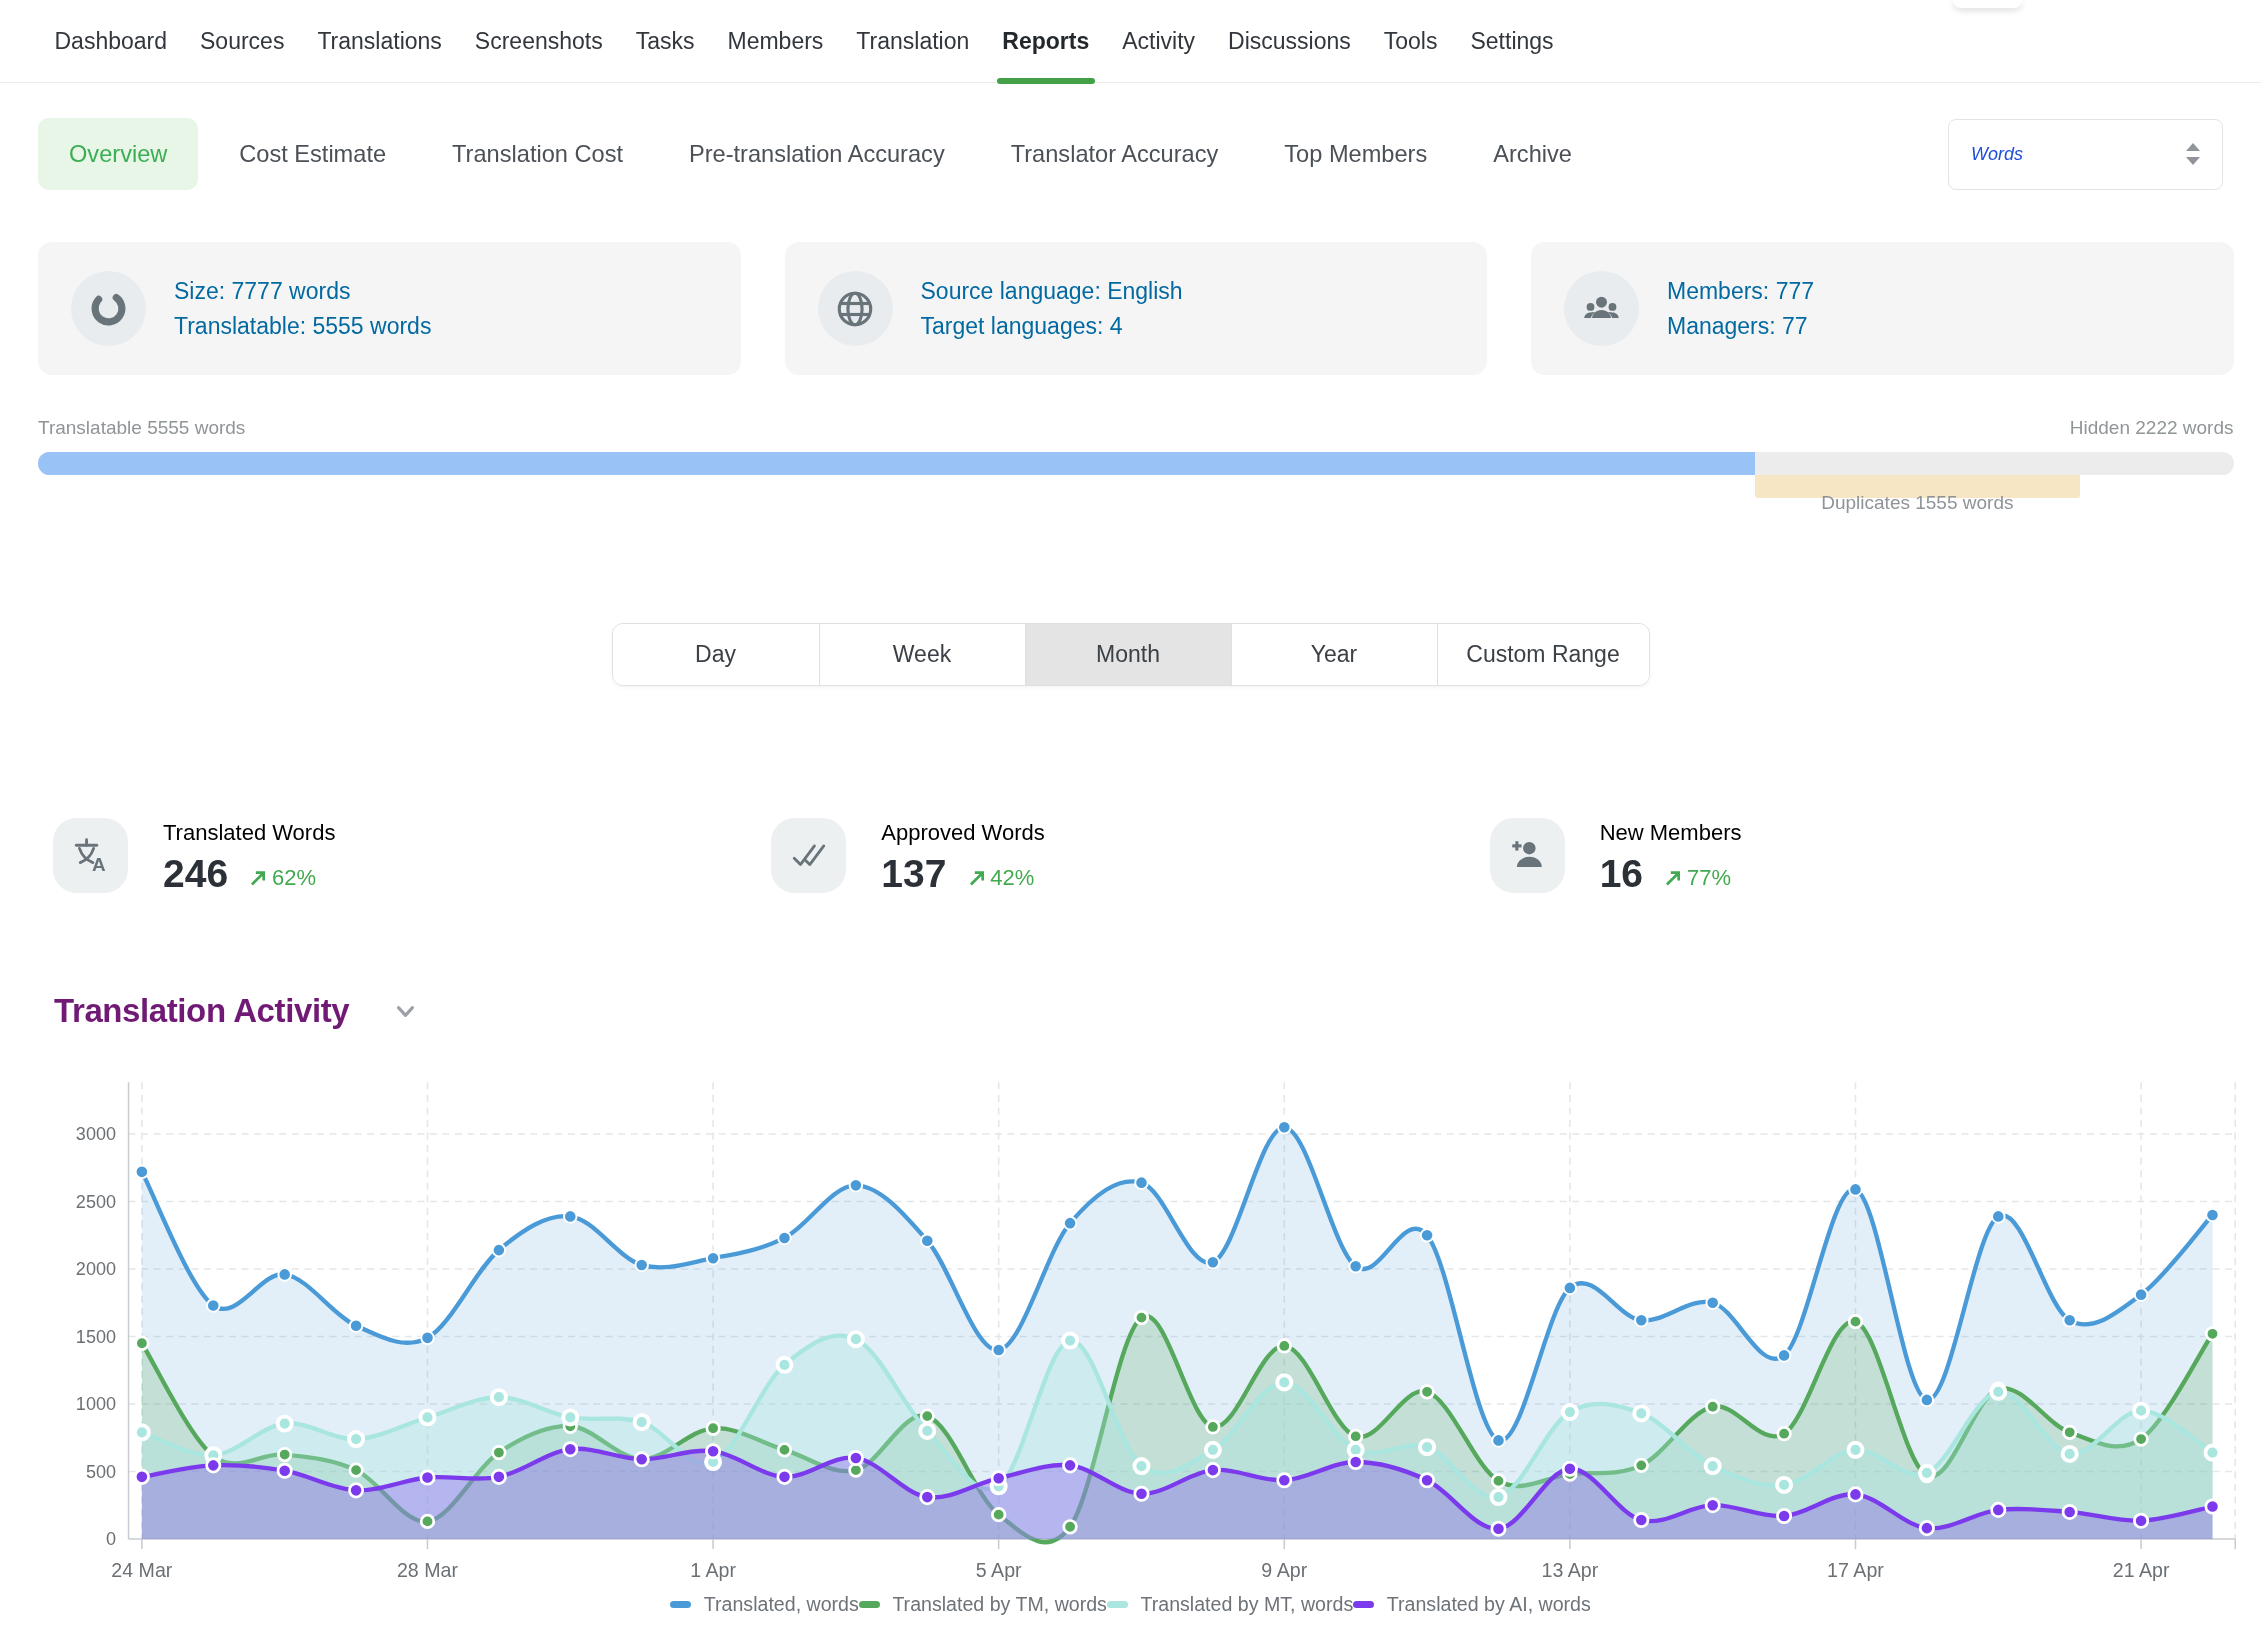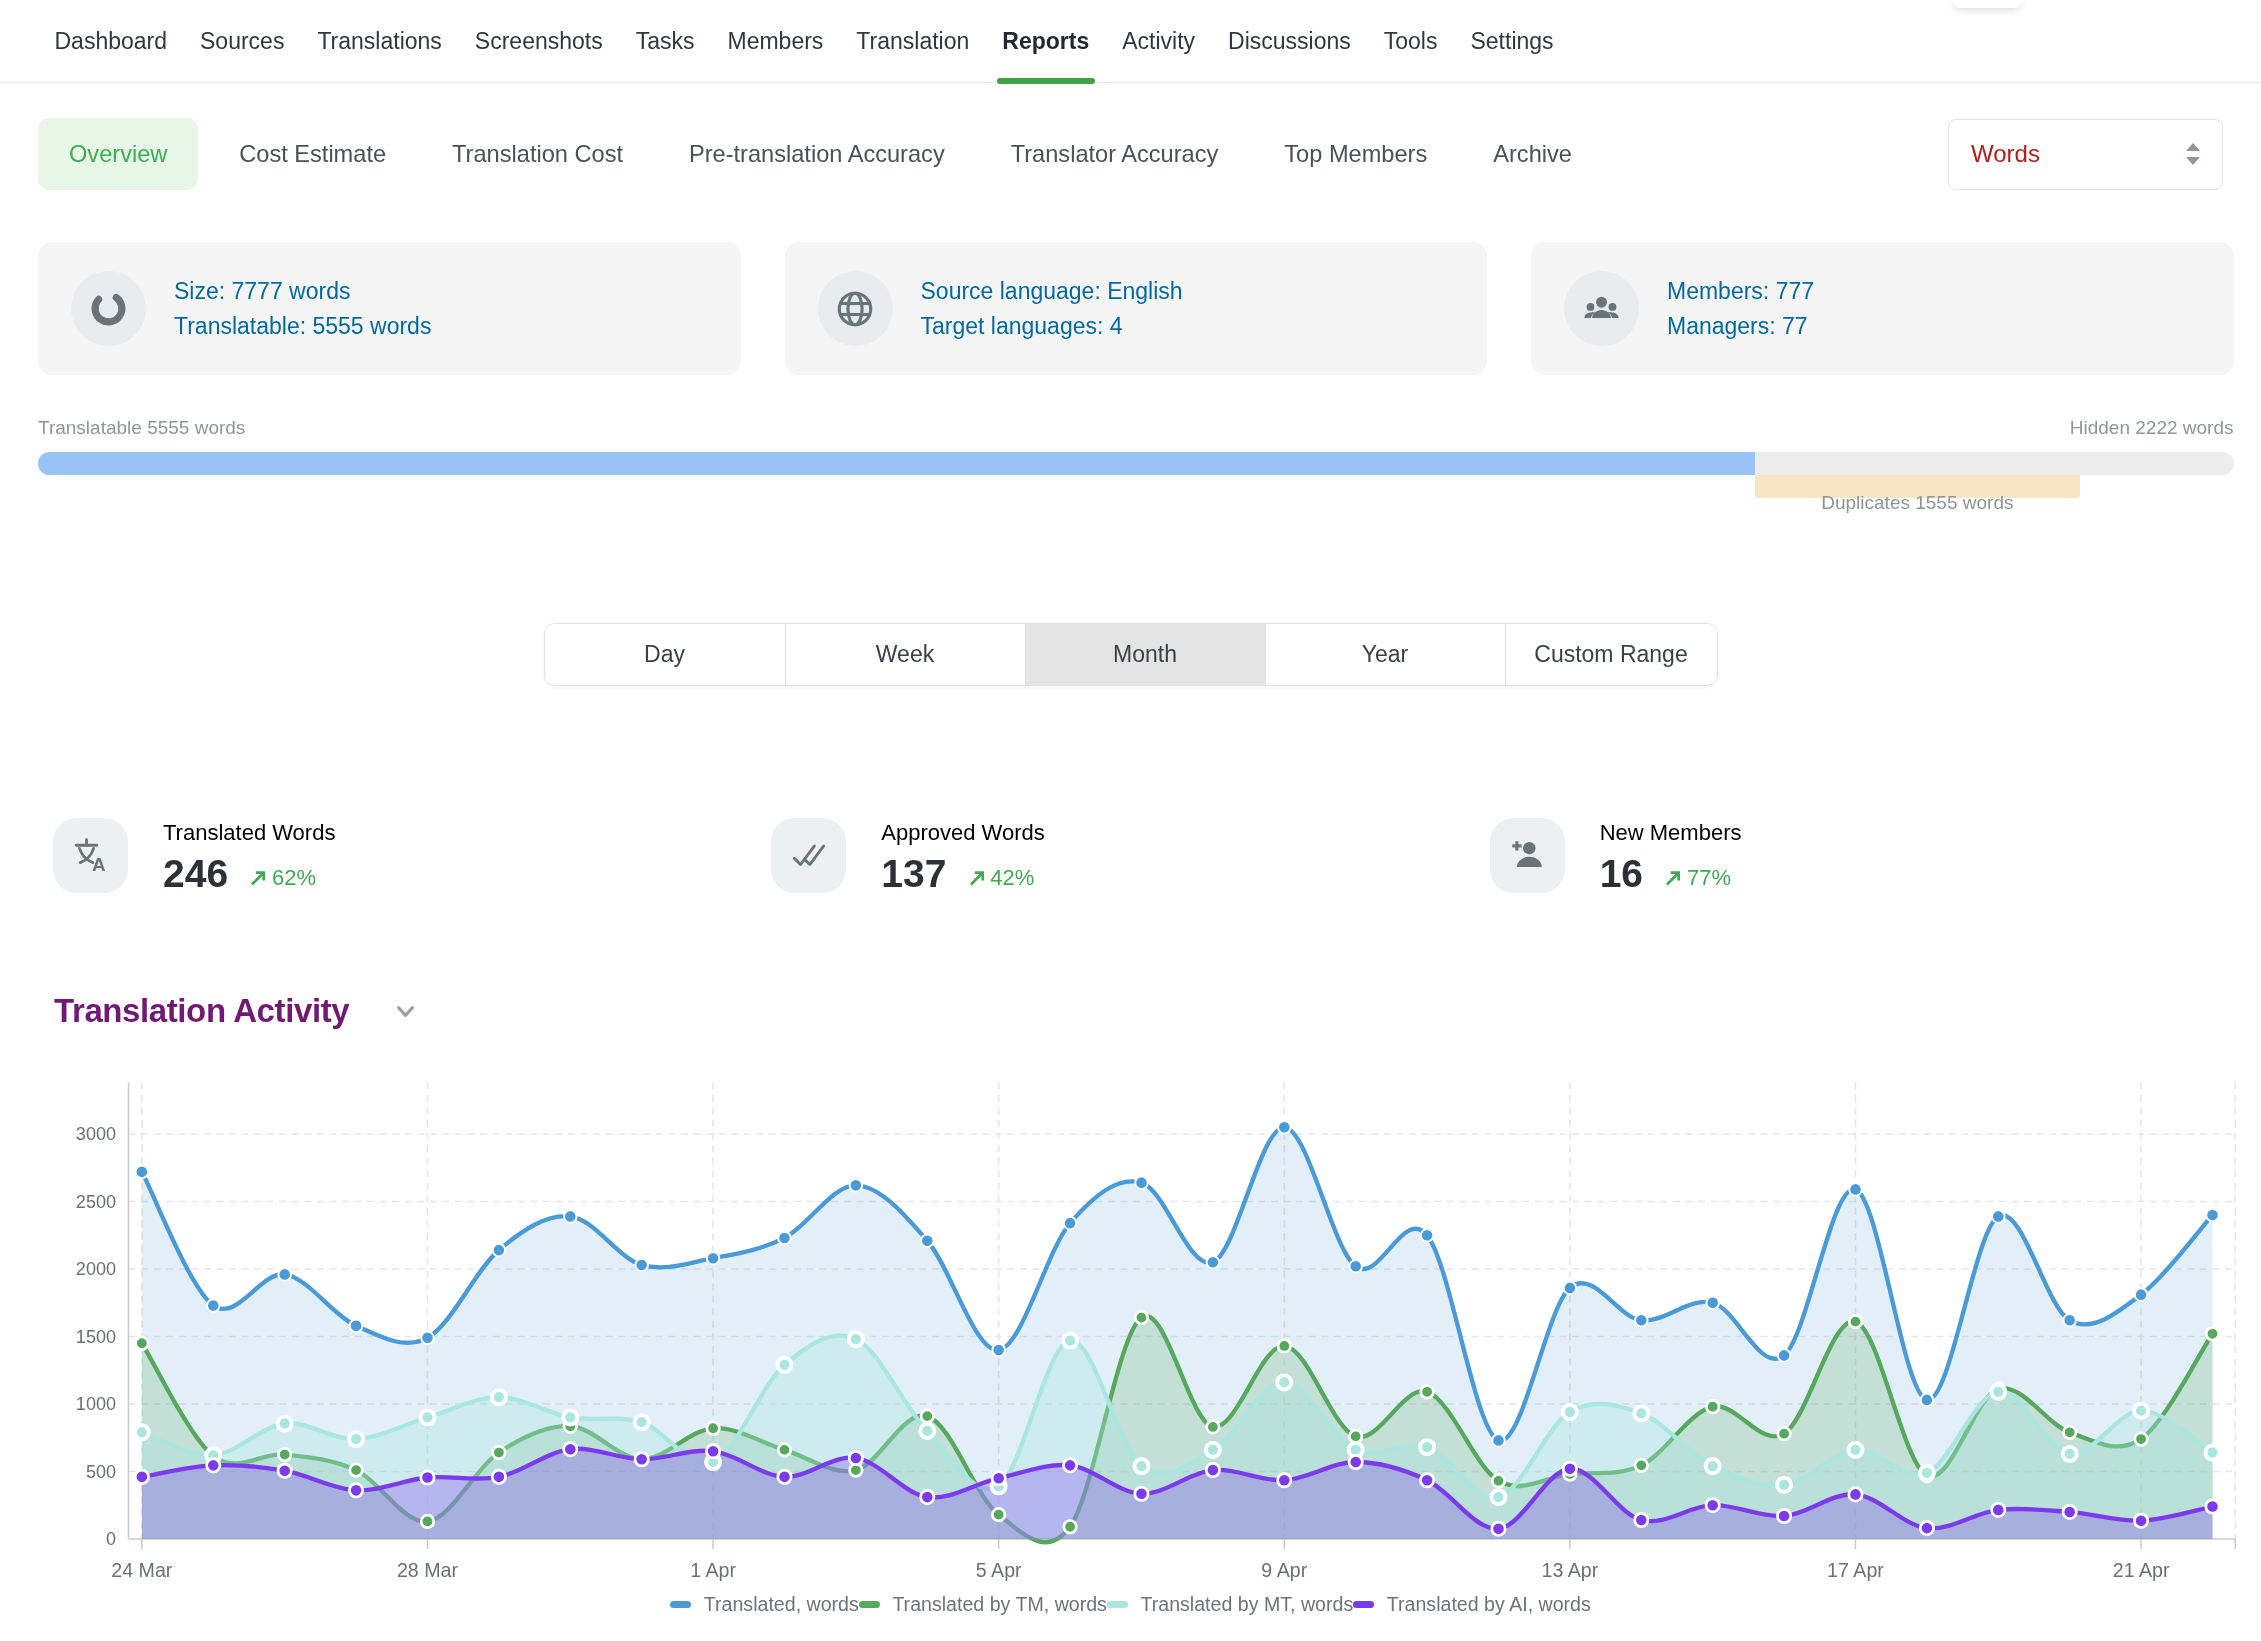--- a/index.html
+++ b/index.html
@@ -7,41 +7,41 @@
   
   .topnav{position:relative;height:82px;border-bottom:1.6px solid #ebebeb;display:flex;align-items:center;padding-left:38px;}
   .topnav .nav-item{position:relative;font-size:23px;color:#32373d;padding:0 16.5px;height:82px;line-height:82px;cursor:pointer;}
   .topnav .nav-item.active{font-weight:bold;color:#23282d;}
   .topnav .nav-item.active::after{content:"";position:absolute;left:11px;right:11px;bottom:-1.6px;height:5.5px;background:#43a047;border-radius:3.1px;}
   .cutoff-popup{position:absolute;top:0;right:239px;width:69px;height:7.9px;background:#fff;border-radius:0 0 7.9px 7.9px;box-shadow:0 2.4px 7.9px rgba(0,0,0,0.14);}
   
   .tabsrow{display:flex;align-items:center;margin:35px 38px 0 38px;height:72px;}
   .rtab{font-size:23.6px;color:#4b5157;margin:0 33px;cursor:pointer;white-space:nowrap;}
   .rtab.pill{margin:0 7.9px 0 0;background:#e8f6e8;color:#3cae54;padding:0 31px;height:72px;line-height:72px;border-radius:11px;}
-  .unit-select{margin-left:auto;width:229px;height:69px;border:1.6px solid #e3e3e3;border-radius:7.9px;display:flex;align-items:center;padding:0 22px;font-size:24px;color:#b91c1c;cursor:pointer;background:#fff;}
+  .unit-select{margin-left:auto;width:229px;height:69px;border:1.6px solid #e3e3e3;border-radius:7.9px;display:flex;align-items:center;padding:0 22px;font-size:18px;color:#1d4ed8;cursor:pointer;background:#fff;font-style:italic;}
   .unit-select .arrows{margin-left:auto;display:flex;flex-direction:column;gap:5.5px;}
   .unit-select .arrows i{width:0;height:0;border-left:7px solid transparent;border-right:7px solid transparent;}
   .unit-select .arrows i.up{border-bottom:8.6px solid #8f959b;}
   .unit-select .arrows i.down{border-top:8.6px solid #8f959b;}
   
   .cards{display:flex;gap:44px;margin:52px 27.5px 0 38px;}
   .card{flex:1;height:133px;background:#f5f5f6;border-radius:14px;display:flex;align-items:center;padding-left:33px;box-sizing:border-box;}
   .card .cicon{width:75px;height:75px;border-radius:50%;background:#e8ecee;display:flex;align-items:center;justify-content:center;flex:0 0 75px;}
   .card .ctext{margin-left:28px;font-size:23px;line-height:35px;color:#0369a1;}
   
   .progress-wrap{margin:42px 27.5px 0 38px;position:relative;height:118px;}
   .plabels{display:flex;justify-content:space-between;font-size:19px;color:#909598;}
   .ptrack{position:relative;margin-top:12.6px;height:23px;background:#ececec;border-radius:11.8px;}
   .pfill{position:absolute;left:0;top:0;height:23px;background:#99c2f7;border-radius:11.8px 0 0 11.8px;}
   .pdup{position:absolute;top:23px;height:23px;background:#f6e6c4;border-radius:0 0 2.4px 2.4px;}
   .pduplabel{position:absolute;top:75px;font-size:19px;color:#8f9498;transform:translateX(-50%);white-space:nowrap;}
   
   .rangerow{display:flex;justify-content:center;margin-top:88px;}
   .rangegrp{display:flex;border:1.6px solid #e0e0e0;border-radius:11px;overflow:hidden;height:61px;box-shadow:0 1.6px 3.9px rgba(0,0,0,0.04);}
-  .rbtn{width:240px;background:#fff;border:none;border-left:1.6px solid #e0e0e0;font-size:23px;color:#3b4146;display:flex;align-items:center;justify-content:center;cursor:pointer;font-family:inherit;}
+  .rbtn{width:206px;background:#fff;border:none;border-left:1.6px solid #e0e0e0;font-size:23px;color:#3b4146;display:flex;align-items:center;justify-content:center;cursor:pointer;font-family:inherit;}
   .rbtn:first-child{border-left:none;}
   .rbtn.active{background:#e4e4e4;}
   .rbtn.wide{width:212px;}
   
   .stats{display:flex;margin:132px 53px 0 53px;}
   .stat{flex:1;display:flex;}
   .stat .sicon{width:75px;height:75px;border-radius:23.6px;background:#edf0f1;display:flex;align-items:center;justify-content:center;flex:0 0 75px;}
   .stat .sbody{margin-left:35px;}
   .stat .slabel{font-size:22px;color:#000000;margin-top:1.6px;}
   .stat .srow{display:flex;align-items:flex-end;margin-top:7.9px;}

